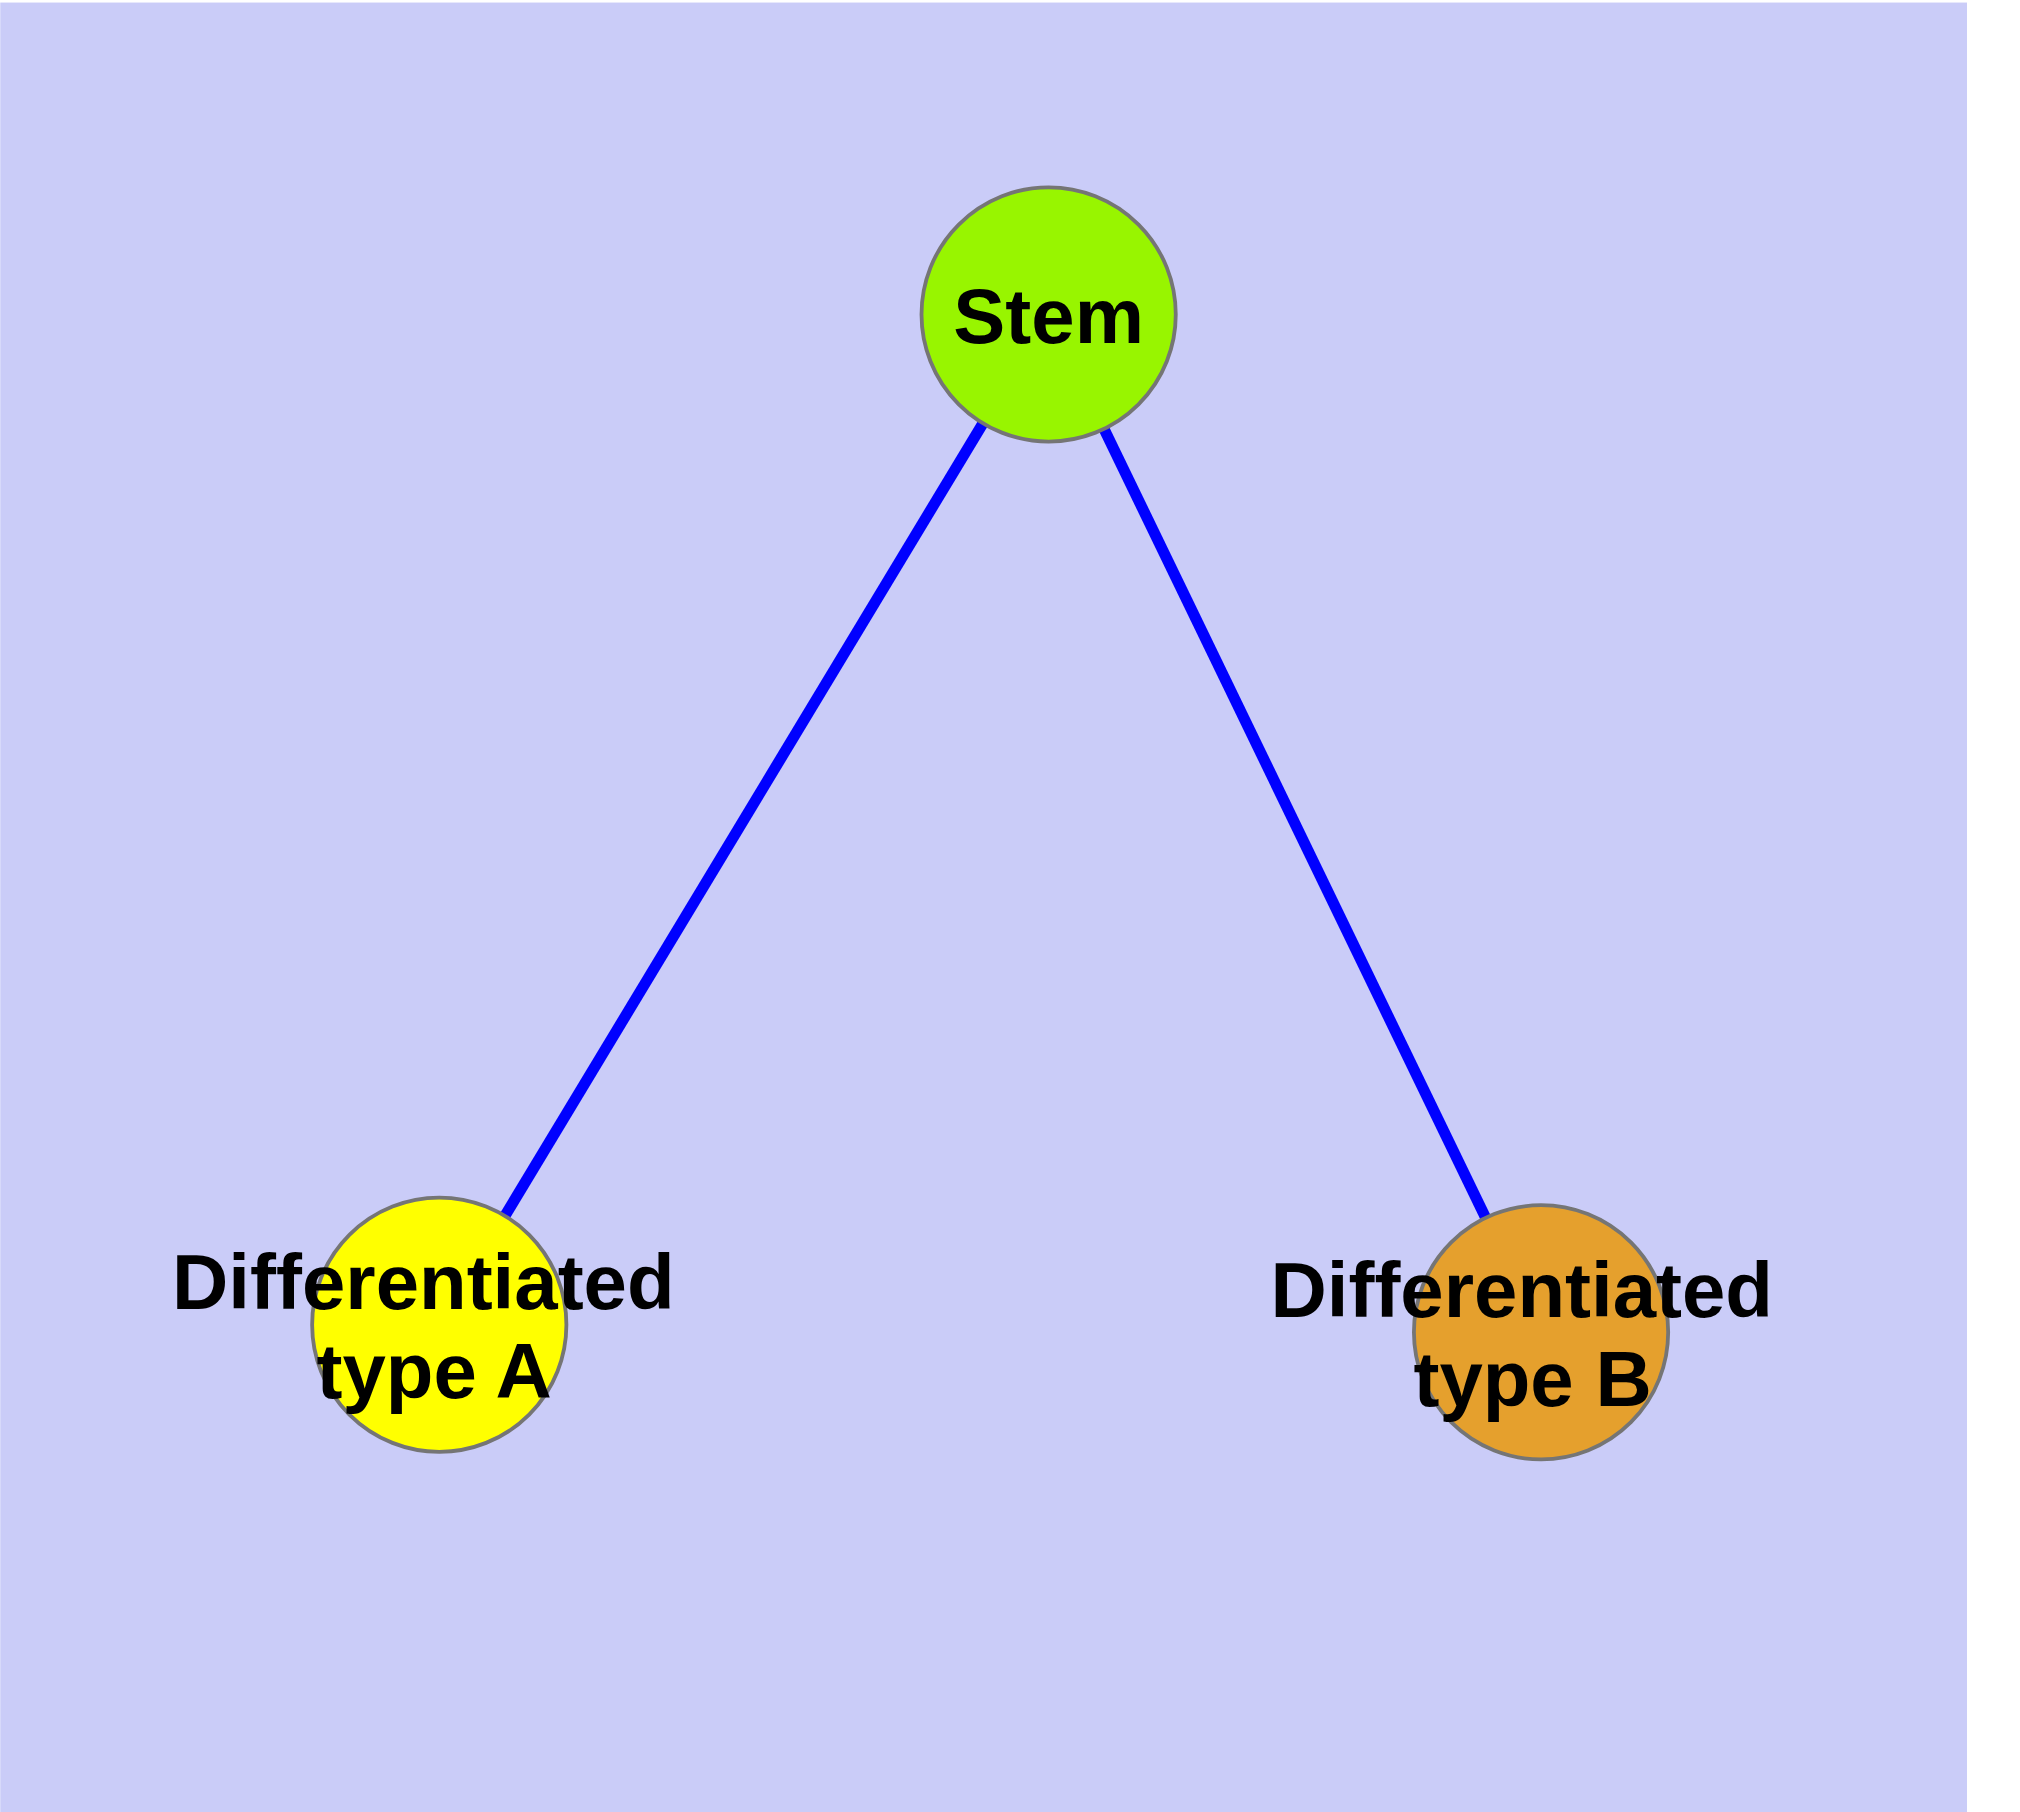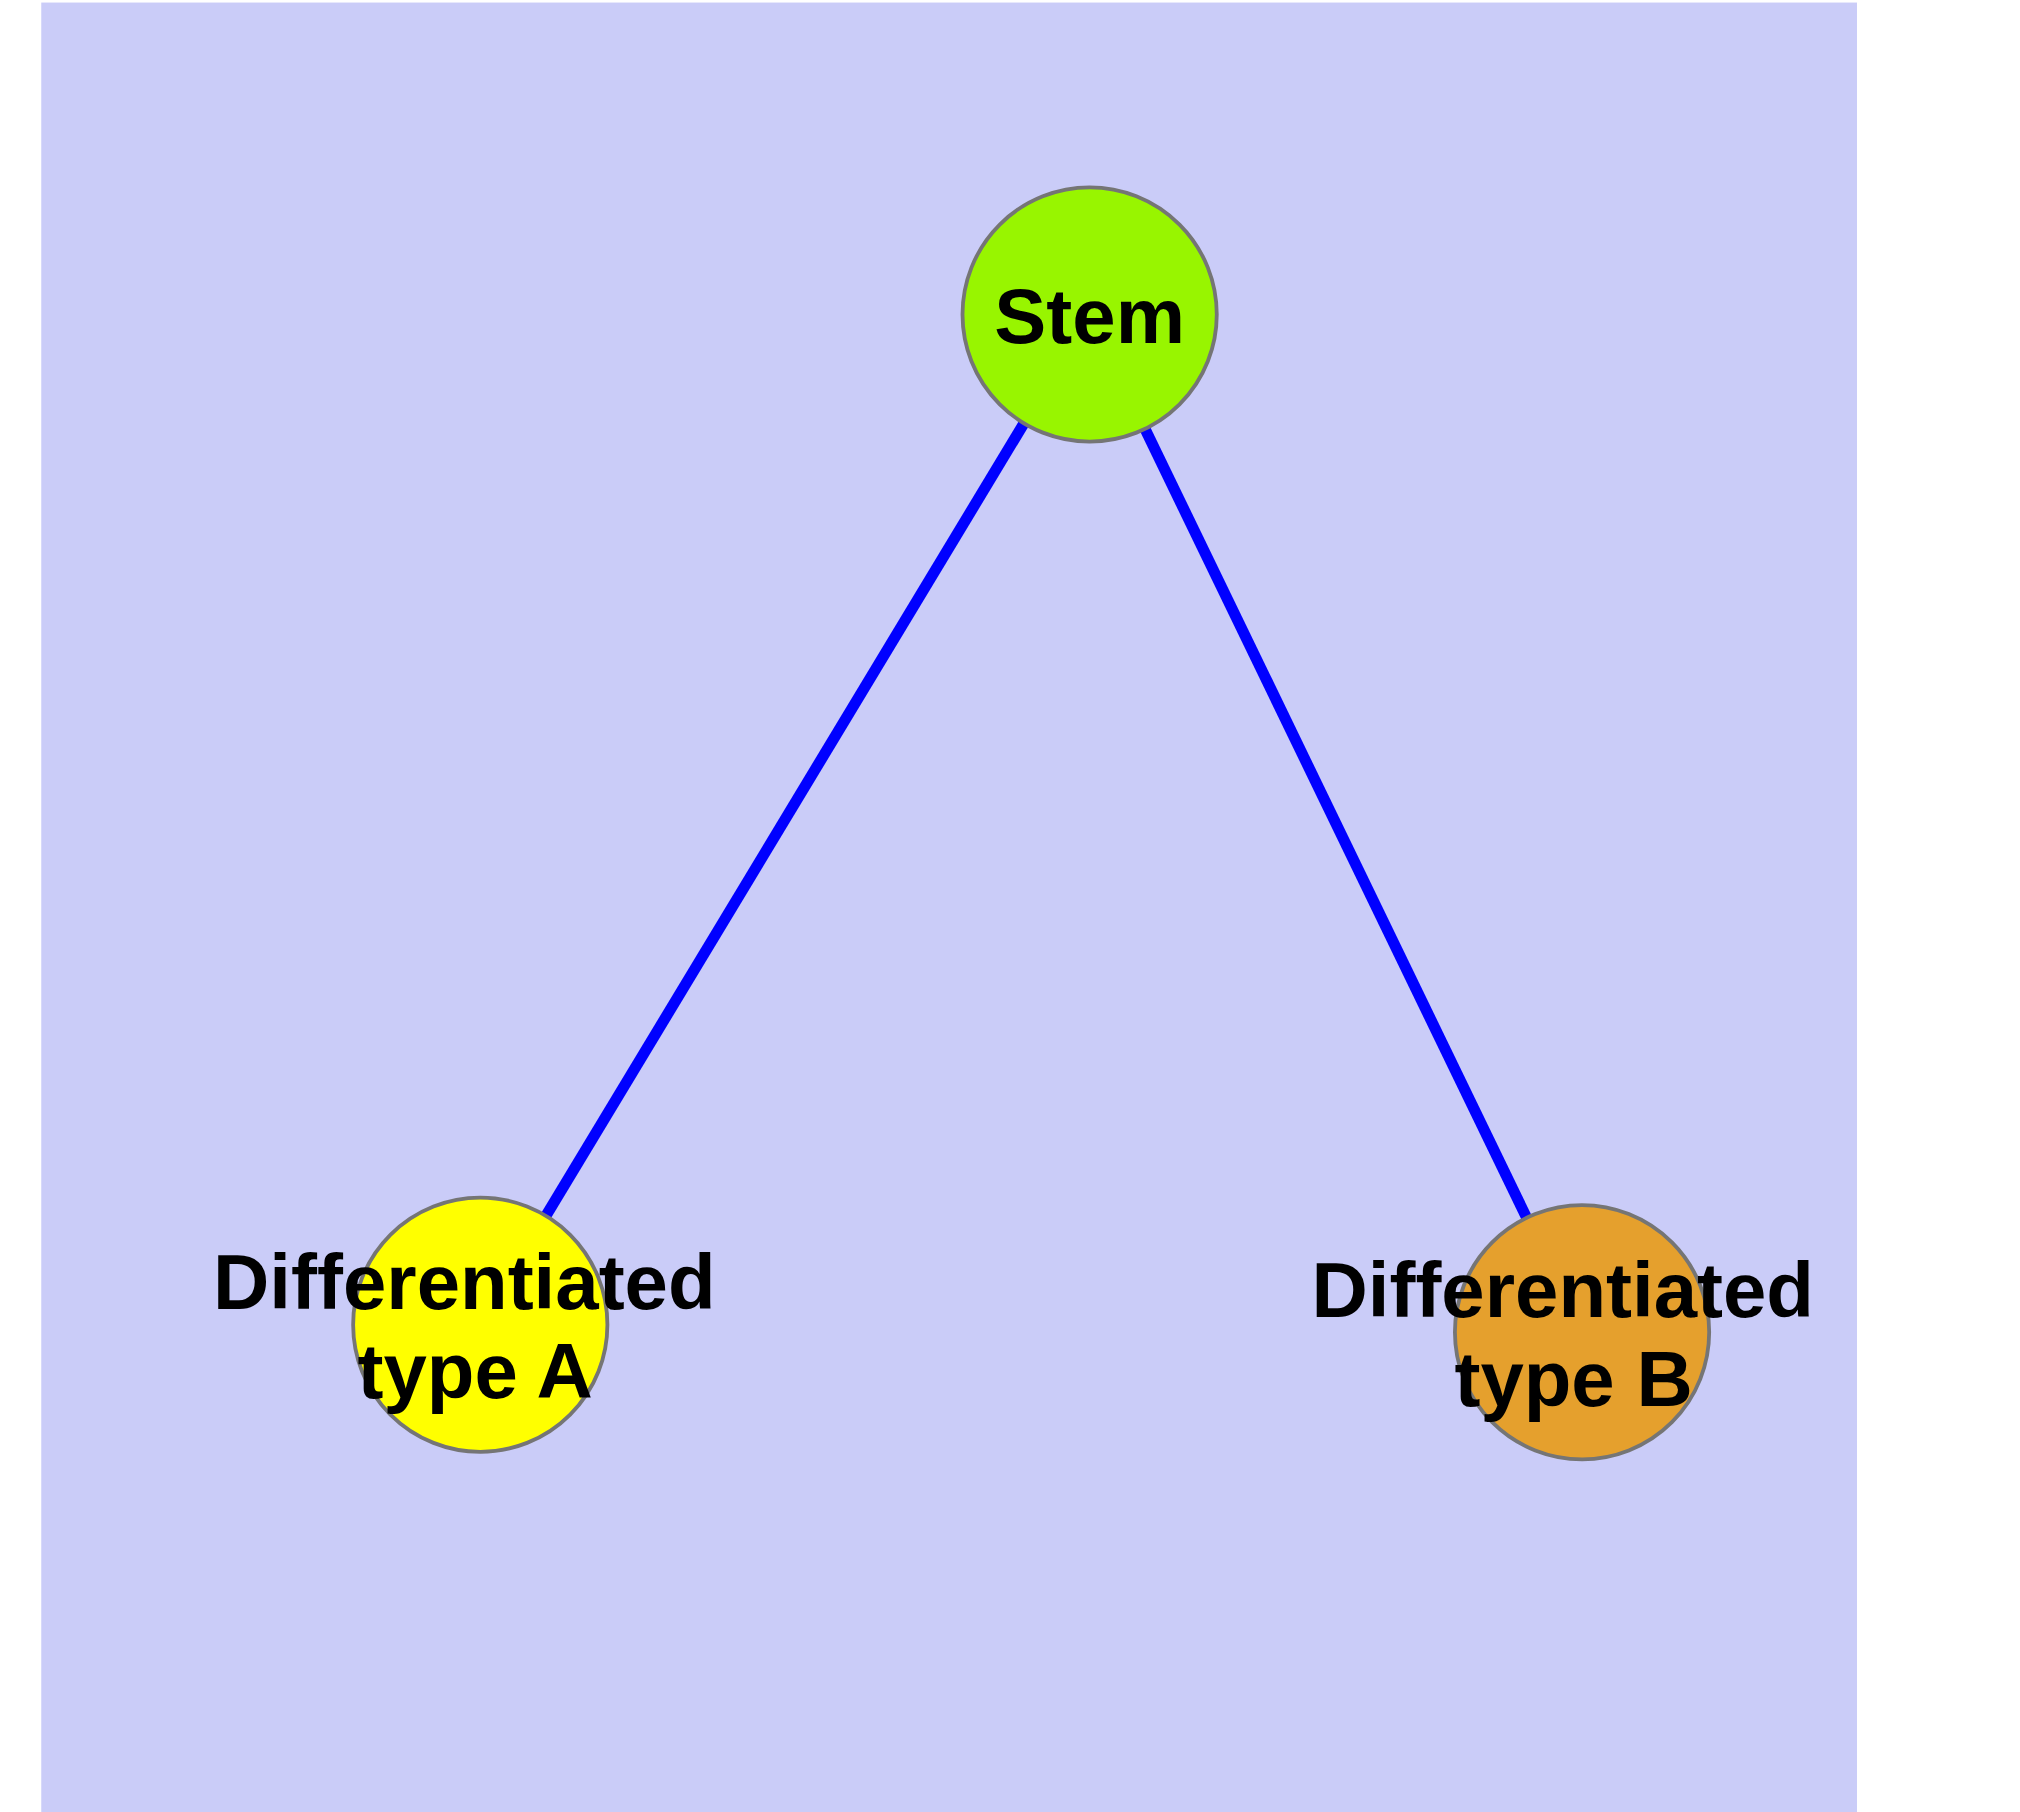--- a/index.html
+++ b/index.html
@@ -1,25 +1,24 @@
 <!DOCTYPE html>
 <html style="font-size:13.6px"><head>
 <meta charset="utf-8">
 <style>
   html, body {
     margin: 0;
     padding: 0;
     background: #ffffff;
   }
   .diagram-wrap {
-    width: 1816px;
+    width: 1967px;
     height: 1812px;
     position: relative;
     overflow: hidden;
-    margin-left: 41px;
   }
   svg {
     display: block;
   }
   .node-label {
     font-family: "Liberation Sans", "DejaVu Sans", sans-serif;
     font-weight: bold;
     font-size: 92px;
     text-anchor: middle;
   }

